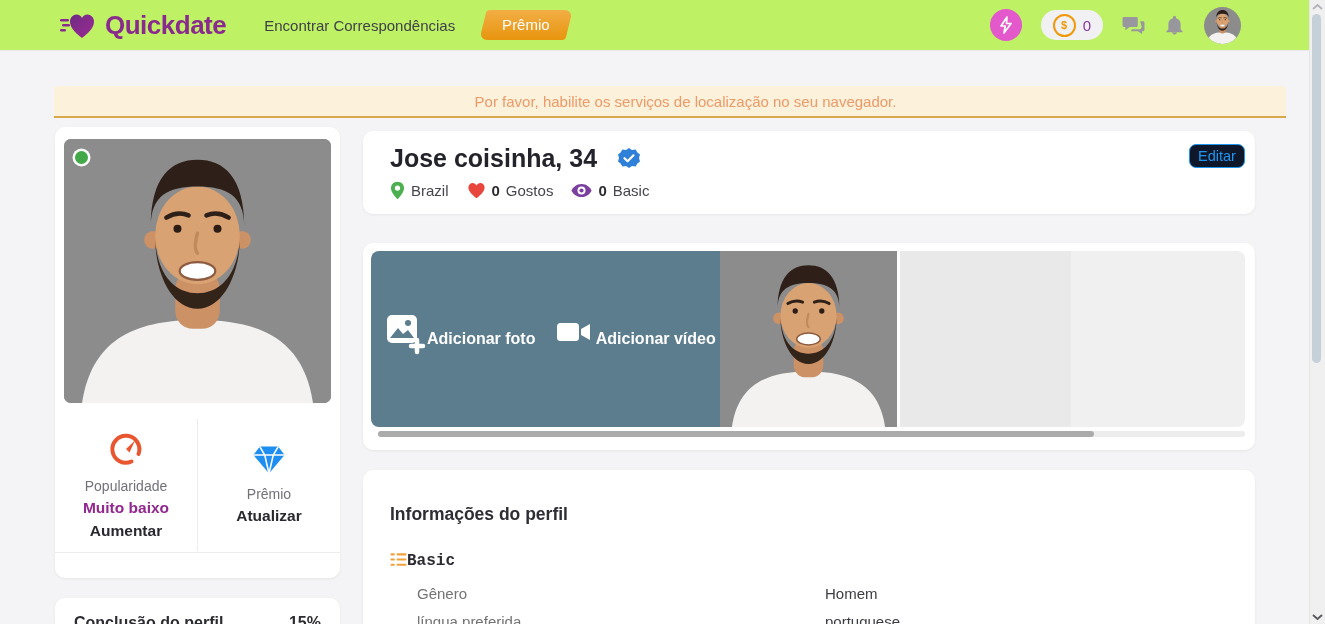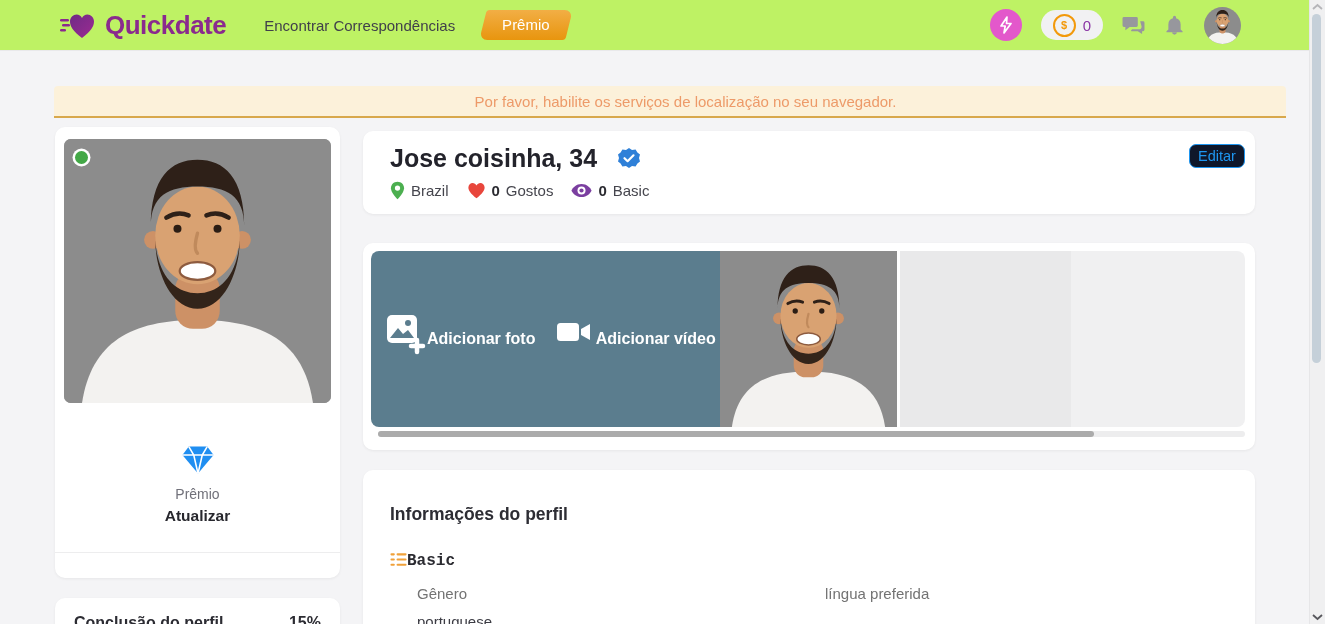--- a/index.html
+++ b/index.html
@@ -185,20 +185,29 @@
   </div>
 
   <div class="card" id="card-photo">
     <div class="photo-wrap">
       <svg viewBox="0 0 120 120" preserveAspectRatio="xMidYMid slice">
           <use href="#man-art"></use>
         </svg>
       <span class="online-dot"></span>
     </div>
     <div class="stats">
+      <div class="stat-col first">
+        <svg width="36" height="36" viewBox="0 0 36 36">
+          <path d="M30.5 23 A13.5 13.5 0 1 0 23.5 30.5" fill="none" stroke="#e8552e" stroke-width="4" stroke-linecap="round"></path>
+          <path d="M18 18 L27 9.5 L21.5 21.5 Z" fill="#e8552e"></path>
+        </svg>
+        <span class="stat-title">Popularidade</span>
+        <span class="stat-level">Muito baixo</span>
+        <span class="stat-action">Aumentar</span>
+      </div>
       <div class="stat-col">
         <svg width="34" height="30" viewBox="0 0 24 21">
           <path d="M5.5 1 h13 L23 7 L12 20 L1 7 Z" fill="#1f8ef1"></path>
           <path d="M1 7 h22 M5.5 1 L9 7 l3 13 M18.5 1 L15 7 l-3 13 M9 7 h6" stroke="#fff" stroke-width="1.1" fill="none"></path>
         </svg>
         <span class="stat-title">Prêmio</span>
         <span class="stat-action">Atualizar</span>
       </div>
     </div>
     <div class="card1-divider"></div>
@@ -296,20 +305,21 @@
             <line x1="1.5" y1="8" x2="4" y2="8"></line>
               <line x1="8" y1="8" x2="16.5" y2="8"></line>
             <line x1="1.5" y1="13.5" x2="4" y2="13.5"></line>
               <line x1="8" y1="13.5" x2="16.5" y2="13.5"></line>
           </g>
         </svg>
         <span class="basic-title">Basic</span>
       </div>
       <div class="info-grid">
         <span class="info-label">Gênero</span>
+        <span class="info-value">Homem</span>
         <span class="info-label">língua preferida</span>
         <span class="info-value">portuguese</span>
       </div>
     </div>
   </div>
 
   <div class="pagebar">
     <svg class="pagebar-up" width="13" height="8" viewBox="0 0 13 8">
       <path d="M2 6 L6.5 2 L11 6" fill="none" stroke="#b5b5b9" stroke-width="1.8"></path>
     </svg>

